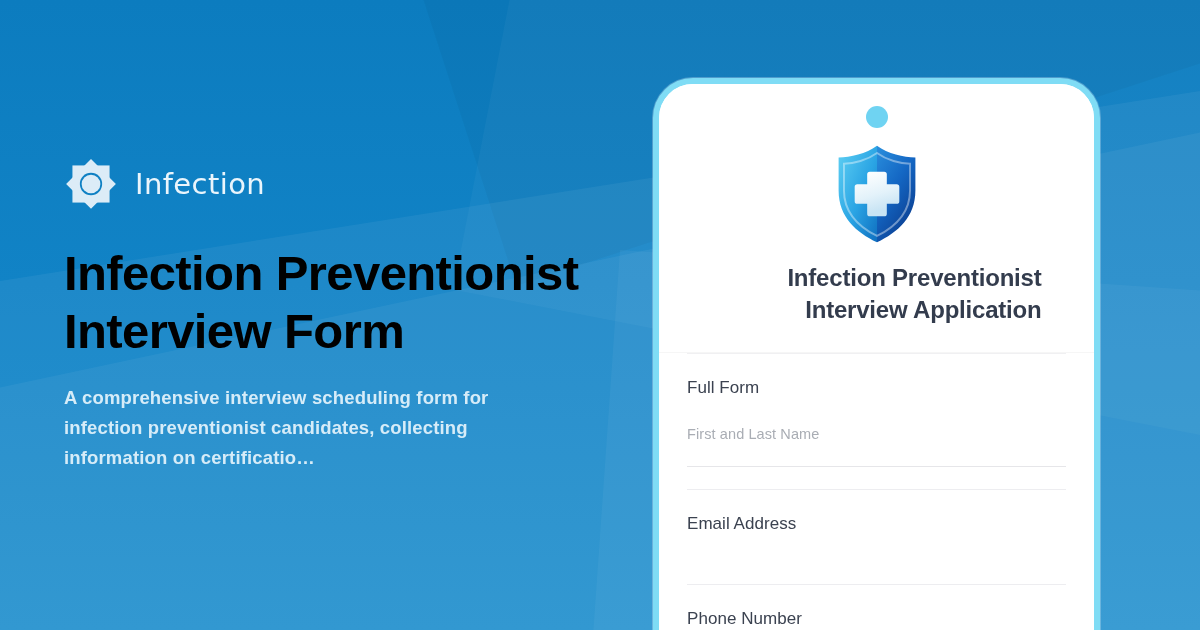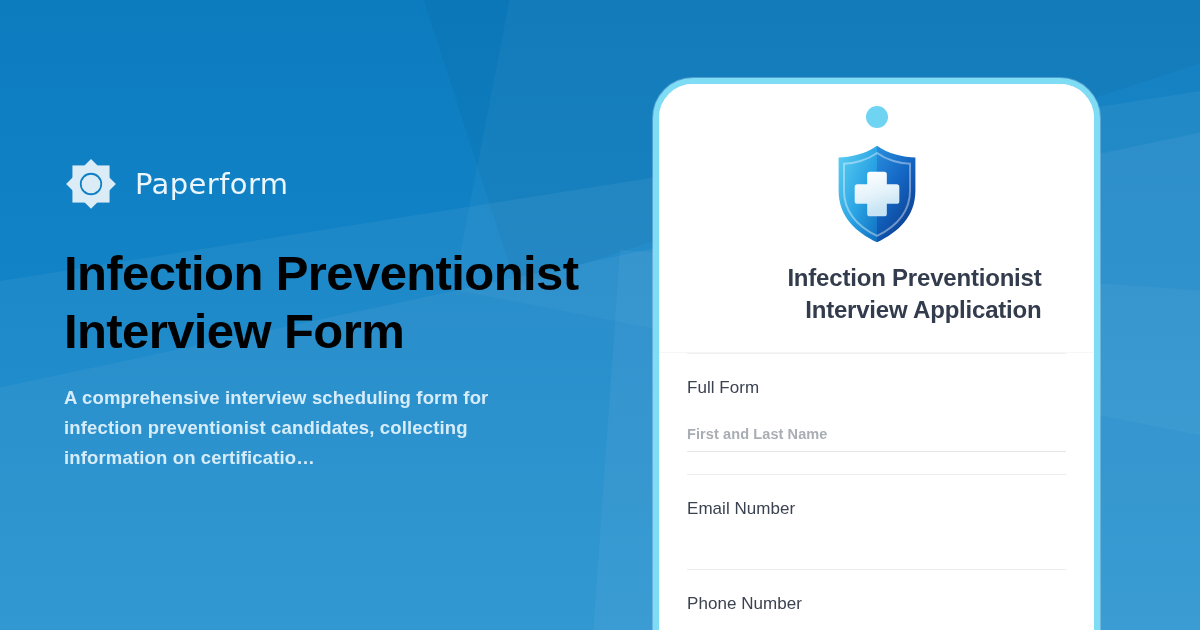--- a/index.html
+++ b/index.html
@@ -125,22 +125,22 @@
   .field-label {
     color:#3b4250;
     font-size:17px;
     font-weight:400;
     margin-bottom:28px;
     letter-spacing:0.05px;
   }
   .field-input {
     color:#a9adb4;
     font-size:14.5px;
-    font-weight:700;
-    padding-bottom:9px;
+    font-weight:400;
+    padding-bottom:24px;
     border-bottom:1px solid #e6e6e9;
     letter-spacing:0.1px;
   }
   .field-clipped { padding-bottom:0; border-bottom:none; }
   .field-clipped .field-label { margin-bottom:0; }
 </style>
 </head>
 <body>
 
 <div class="bg">
@@ -161,21 +161,21 @@
             <rect x="0" y="0" width="64" height="64" fill="#000"></rect>
             <rect x="10" y="10" width="44" height="44" fill="#fff"></rect>
             <rect x="32" y="2.5" width="41.7" height="41.7" fill="#fff" transform="rotate(45 32 2.5)"></rect>
             <circle cx="32" cy="32" r="13.2" fill="#000"></circle>
             <circle cx="32" cy="32" r="11.1" fill="#fff"></circle>
           </mask>
         </defs>
         <rect x="0" y="0" width="64" height="64" fill="#dcecf7" mask="url(#rosetteMask)"></rect>
       </svg>
     </span>
-    <span class="brand-name">Paperform</span>
+    <span class="brand-name">Infection</span>
   </div>
 
   <h1 class="headline">Infection Preventionist Interview Form</h1>
   <p class="subhead">A comprehensive interview scheduling form for infection preventionist candidates, collecting information on certificatio…</p>
 </div>
 
 <div class="phone">
   <div class="phone-inner">
 
     <div class="notch-dot"></div>
@@ -214,21 +214,21 @@
     <div class="form-title">Infection Preventionist Interview Application</div>
 
     <div class="form-card">
 
       <div class="field">
         <div class="field-label">Full Form</div>
         <div class="field-input">First and Last Name</div>
       </div>
 
       <div class="field">
-        <div class="field-label">Email Number</div>
+        <div class="field-label">Email Address</div>
       </div>
 
       <div class="field field-clipped">
         <div class="field-label">Phone Number</div>
       </div>
 
     </div>
   </div>
 </div>
 

